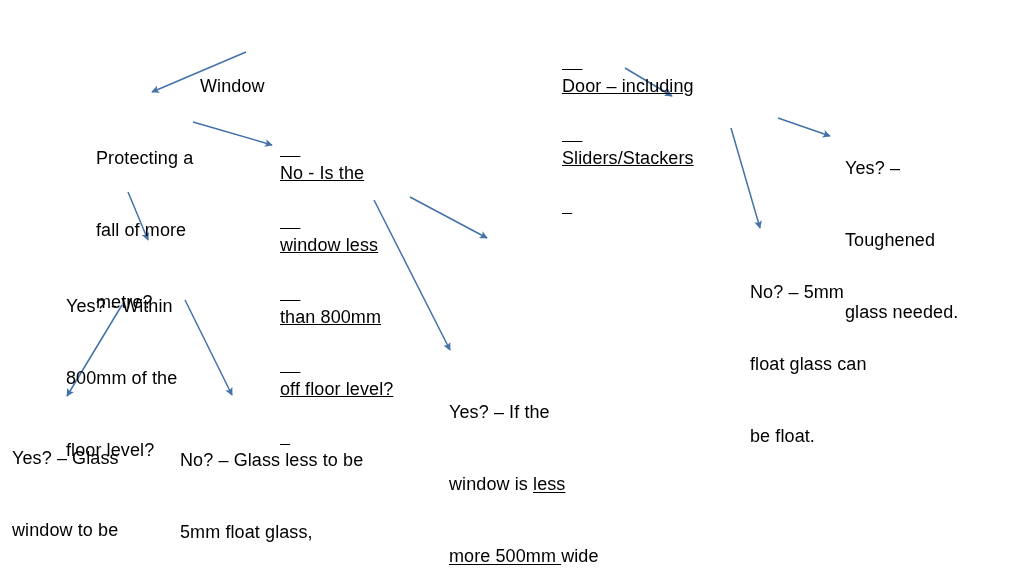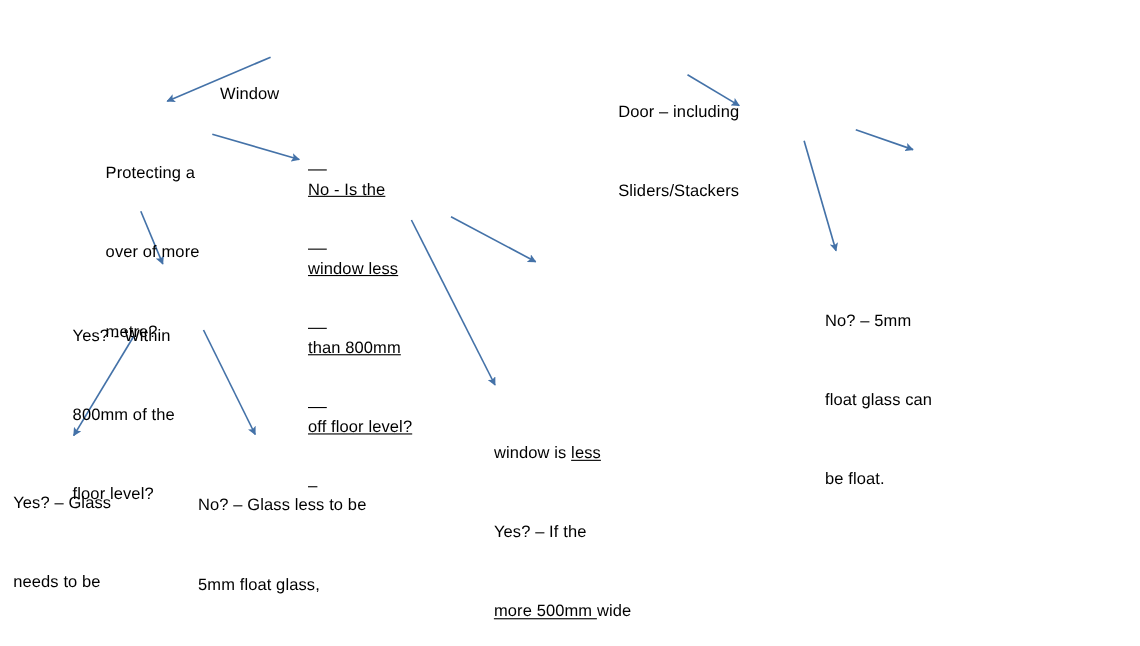--- a/index.html
+++ b/index.html
@@ -20,21 +20,21 @@
   #arrow-layer {
     position: absolute;
     left: 0;
     top: 0;
     width: 1036px;
     height: 587px;
     pointer-events: none;
   }
   .node {
     position: absolute;
-    font-size: 15px;
+    font-size: 18px;
     line-height: 24px;
     color: #000000;
     white-space: pre-wrap;
     letter-spacing: 0.1px;
   }
   .node .ul {
     text-decoration: underline;
     text-underline-offset: 2px;
   }
   .node-line { display: block; }
@@ -63,74 +63,79 @@
         <line x1="731" y1="128" x2="760" y2="228" stroke="#4472a8" stroke-width="1.5" marker-end="url(#ahead)"></line>
       </g>
   </svg>
 
   <div class="node" style="left:200px; top:26px;">
     <span class="node-line">Window</span>
   </div>
 
   <div class="node" style="left:76px; top:98px; width:150px;margin-left:20px;">
     <span class="node-line">Protecting a</span>
-    <span class="node-line">over of more</span>
+    <span class="node-line">fall of more</span>
     <span class="node-line">metre?</span>
   </div>
 
   <div class="node" style="left:280px; top:113px; width:165px;text-decoration:underline;">
     <span class="node-line">No - Is the</span>
     <span class="node-line">window less</span>
     <span class="node-line">than 800mm</span>
     <span class="node-line">off floor level?</span>
   </div>
 
   <div class="node" style="left:66px; top:246px; width:165px;">
     <span class="node-line">Yes? - Within</span>
     <span class="node-line">800mm of the</span>
     <span class="node-line">floor level?</span>
   </div>
 
   <div class="node" style="left:12px; top:398px; width:150px;">
     <span class="node-line">Yes? – Glass</span>
-    <span class="node-line">needs to be</span>
+    <span class="node-line">window to be</span>
     
     
   </div>
 
   <div class="node" style="left:180px; top:400px; width:215px;">
     <span class="node-line">No? – Glass less to be</span>
     <span class="node-line">5mm float glass,</span>
     
     
     
     
     
   </div>
 
 
   <div class="node" style="left:449px; top:352px; width:175px;">
+    <span class="node-line">Yes? – If the</span>
     <span class="node-line"><span>window is </span><span class="ul">less</span></span>
-    <span class="node-line">Yes? – If the</span>
     <span class="node-line"><span class="ul">more 500mm </span><span>wide</span></span>
     
     
     
     
     
     
     
   </div>
 
-  <div class="node" style="left:562px; top:42px; width:180px;">
+  <div class="node" style="left:562px; top:26px; width:180px;text-decoration:underline;">
     <span class="node-line">Door – including</span>
     <span class="node-line">Sliders/Stackers</span>
   </div>
 
 
+  <div class="node" style="left:845px; top:108px; width:160px;">
+    <span class="node-line">Yes? –</span>
+    <span class="node-line">Toughened</span>
+    <span class="node-line">glass needed.</span>
+  </div>
 
   <div class="node" style="left:750px; top:232px; width:160px;">
     <span class="node-line">No? – 5mm</span>
     <span class="node-line">float glass can</span>
     <span class="node-line">be float.</span>
   </div>
 
 </div>
 
 </body></html>

